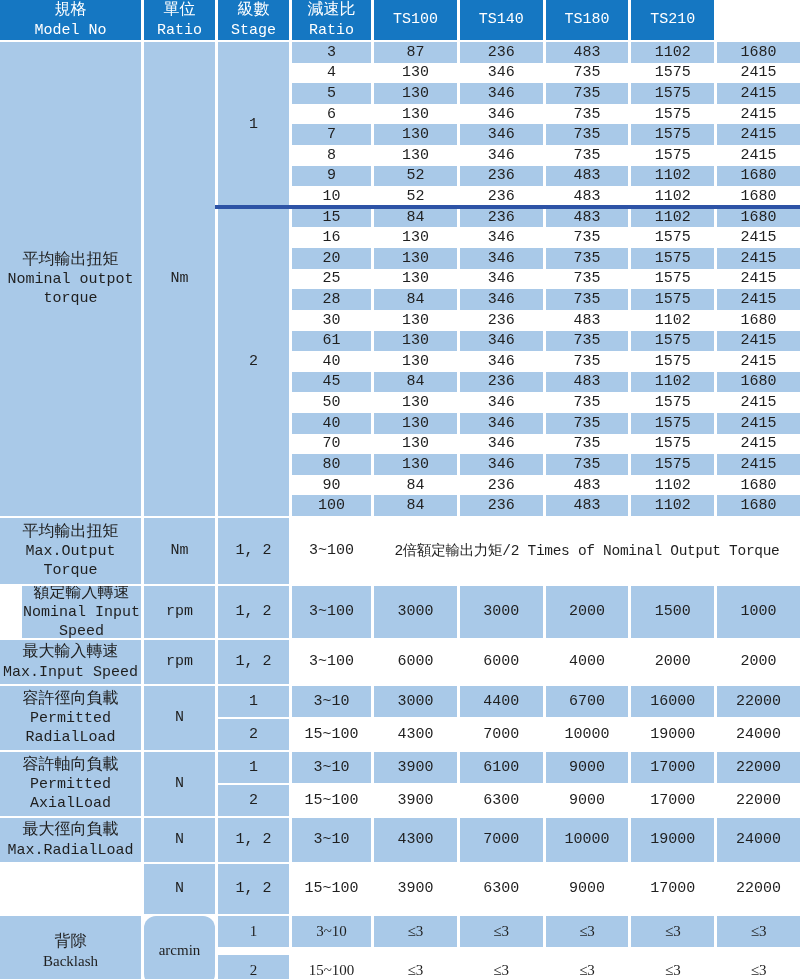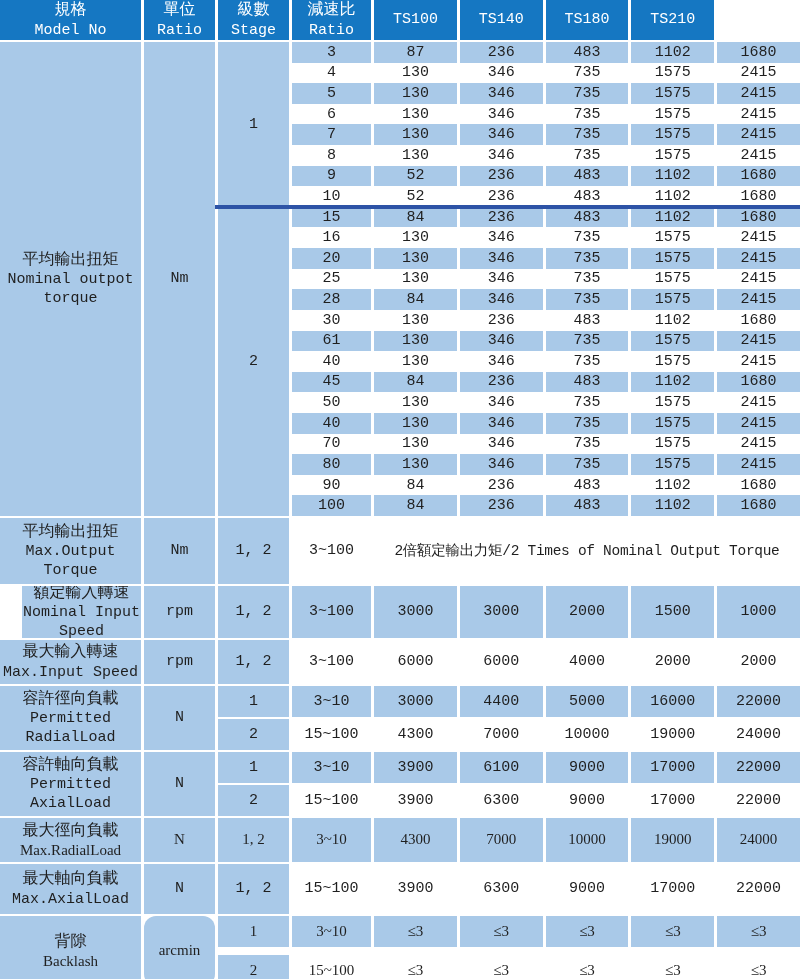--- a/index.html
+++ b/index.html
@@ -263,21 +263,21 @@
       <div class="c blue lbl" style="grid-area: 1 / 1 / span 2;">
         <div>容許徑向負載</div>
         <div>Permitted</div>
         <div>RadialLoad</div>
       </div>
       <div class="c blue" style="grid-area: 1 / 2 / span 2;">N</div>
       <div class="c blue" style="grid-area: 1 / 3;">1</div>
       <div class="c blue" style="grid-area: 1 / 4;">3~10</div>
       <div class="c blue" style="grid-area: 1 / 5;">3000</div>
       <div class="c blue" style="grid-area: 1 / 6;">4400</div>
-      <div class="c blue" style="grid-area: 1 / 7;">5000</div>
+      <div class="c blue" style="grid-area: 1 / 7;">6700</div>
       <div class="c blue" style="grid-area: 1 / 8;">16000</div>
       <div class="c blue" style="grid-area: 1 / 9;">22000</div>
       <div class="c blue" style="grid-area: 2 / 3;">2</div>
       <div class="c" style="grid-area: 2 / 4;">15~100</div>
       <div class="c" style="grid-area: 2 / 5;">4300</div>
       <div class="c" style="grid-area: 2 / 6;">7000</div>
       <div class="c" style="grid-area: 2 / 7;">10000</div>
       <div class="c" style="grid-area: 2 / 8;">19000</div>
       <div class="c" style="grid-area: 2 / 9;">24000</div>
     </div>
@@ -296,39 +296,35 @@
       <div class="c blue" style="grid-area: 1 / 8;">17000</div>
       <div class="c blue" style="grid-area: 1 / 9;">22000</div>
       <div class="c blue" style="grid-area: 2 / 3;">2</div>
       <div class="c" style="grid-area: 2 / 4;">15~100</div>
       <div class="c" style="grid-area: 2 / 5;">3900</div>
       <div class="c" style="grid-area: 2 / 6;">6300</div>
       <div class="c" style="grid-area: 2 / 7;">9000</div>
       <div class="c" style="grid-area: 2 / 8;">17000</div>
       <div class="c" style="grid-area: 2 / 9;">22000</div>
     </div>
-    <div class="grid sec" style="grid-template-rows: 44px; font-family: Liberation Serif, serif;">
+    <div class="grid sec" style="grid-template-rows: 44px;">
       <div class="c blue lbl" style="grid-area: 1 / 1 / span 1;">
         <div>最大徑向負載</div>
         <div>Max.RadialLoad</div>
       </div>
       <div class="c blue" style="grid-area: 1 / 2 / span 1;">N</div>
       <div class="c blue" style="grid-area: 1 / 3;">1, 2</div>
       <div class="c blue" style="grid-area: 1 / 4;">3~10</div>
       <div class="c blue" style="grid-area: 1 / 5;">4300</div>
       <div class="c blue" style="grid-area: 1 / 6;">7000</div>
       <div class="c blue" style="grid-area: 1 / 7;">10000</div>
       <div class="c blue" style="grid-area: 1 / 8;">19000</div>
       <div class="c blue" style="grid-area: 1 / 9;">24000</div>
     </div>
     <div class="grid sec" style="grid-template-rows: 50px;">
-      <div class="c blue lbl" style="grid-area: 1 / 1 / span 1;">
-        <div>最大軸向負載</div>
-        <div>Max.AxialLoad</div>
-      </div>
       <div class="c blue" style="grid-area: 1 / 2 / span 1;">N</div>
       <div class="c blue" style="grid-area: 1 / 3;">1, 2</div>
       <div class="c" style="grid-area: 1 / 4;">15~100</div>
       <div class="c" style="grid-area: 1 / 5;">3900</div>
       <div class="c" style="grid-area: 1 / 6;">6300</div>
       <div class="c" style="grid-area: 1 / 7;">9000</div>
       <div class="c" style="grid-area: 1 / 8;">17000</div>
       <div class="c" style="grid-area: 1 / 9;">22000</div>
     </div>
     <div class="grid sec" style="grid-template-rows: 31px 31px; row-gap: 8px; font-family: Liberation Serif, serif;">

